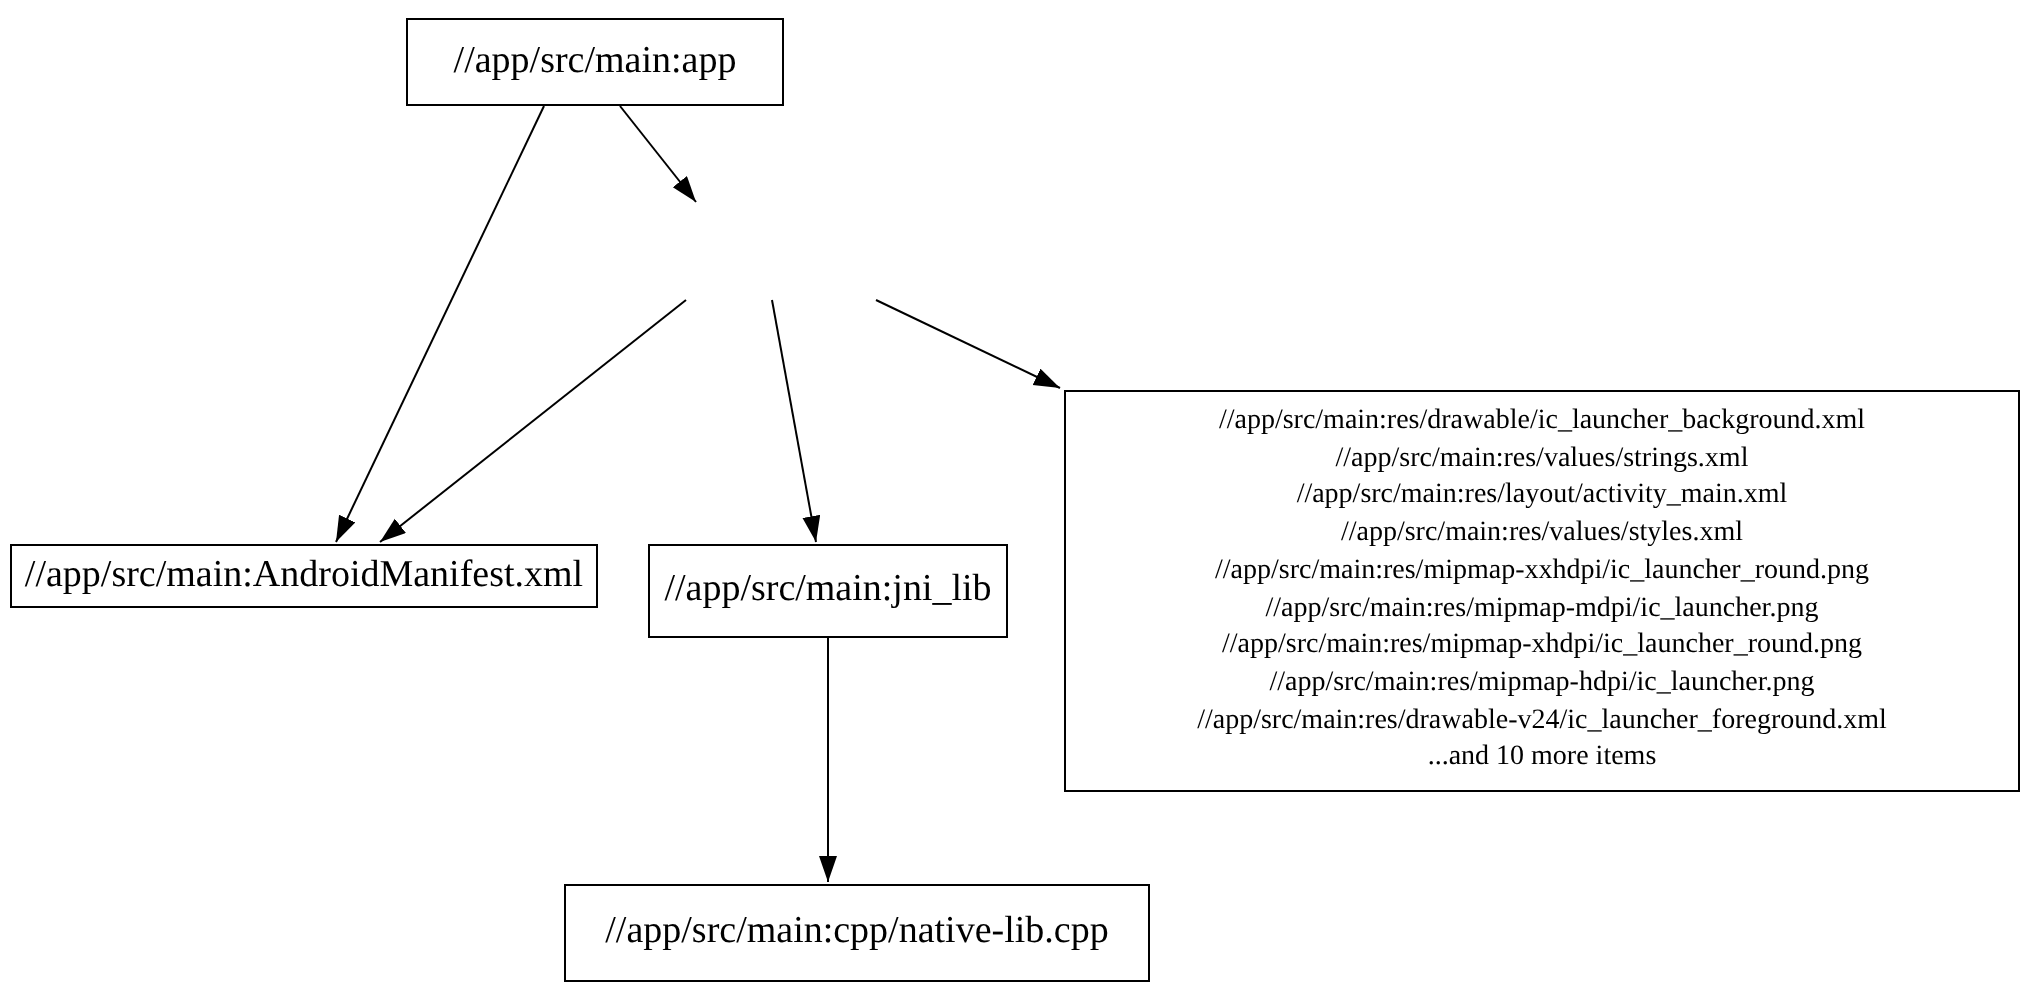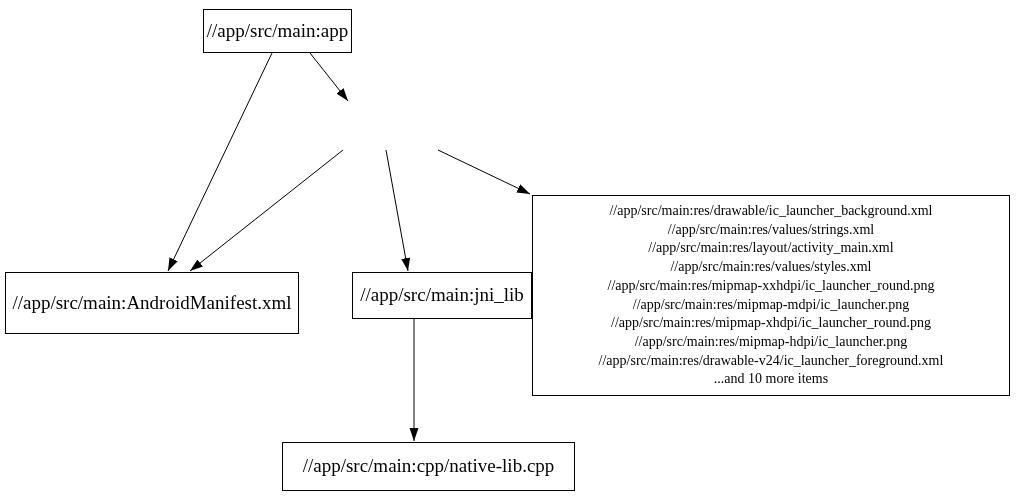--- a/index.html
+++ b/index.html
@@ -36,24 +36,24 @@
     font-size: 19px;
     line-height: 1.1;
     white-space: nowrap;
   }
   .node.multiline {
     white-space: pre-line;
     font-size: 14px;
     line-height: 18.7px;
     padding: 4px 6px;
   }
-  #node-app      { left: 203px; top: 9px;   width: 149px; height: 44px; }
+  #node-app      { left: 203px; top: 9px;   width: 189px; height: 44px; }
   #node-lib      { left: 302px; top: 102px; width: 153px; height: 48px; }
-  #node-manifest { left: 5px;   top: 272px; width: 294px; height: 62px; }
-  #node-jnilib   { left: 324px; top: 272px; width: 180px; height: 47px; margin-left: 28px; }
+  #node-manifest { left: 5px;   top: 272px; width: 294px; height: 32px; }
+  #node-jnilib   { left: 324px; top: 272px; width: 180px; height: 47px; }
   #node-res      { left: 532px; top: 195px; width: 478px; height: 201px; }
   #node-native   { left: 282px; top: 442px; width: 293px; height: 49px; }
 </style>
 </head>
 <body>
 
 <div class="canvas">
 
   <svg class="edge-layer" width="1018" height="496" viewBox="0 0 1018 496" xmlns="http://www.w3.org/2000/svg">
     <defs>

